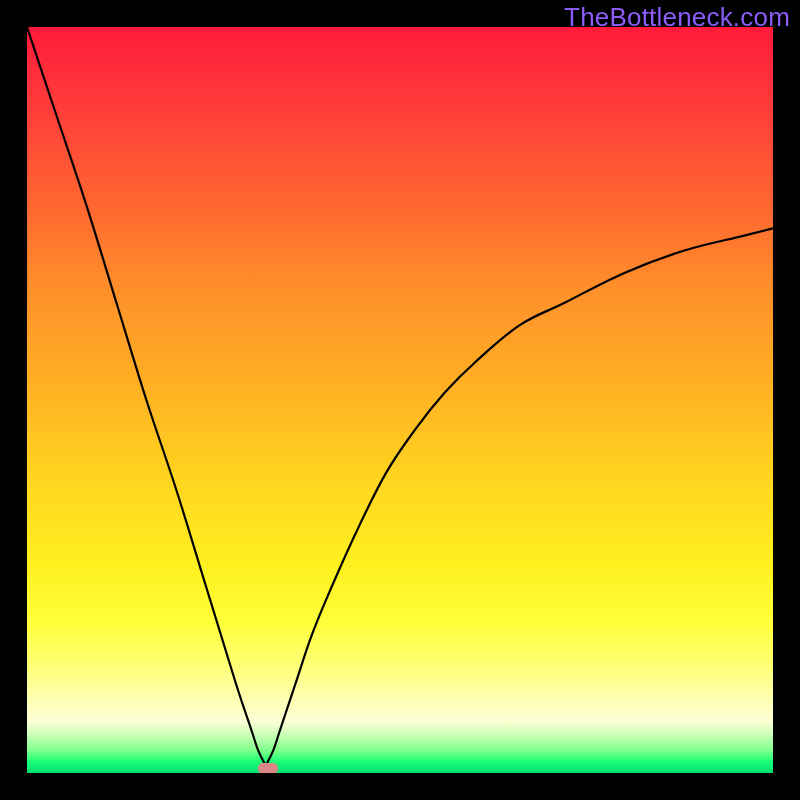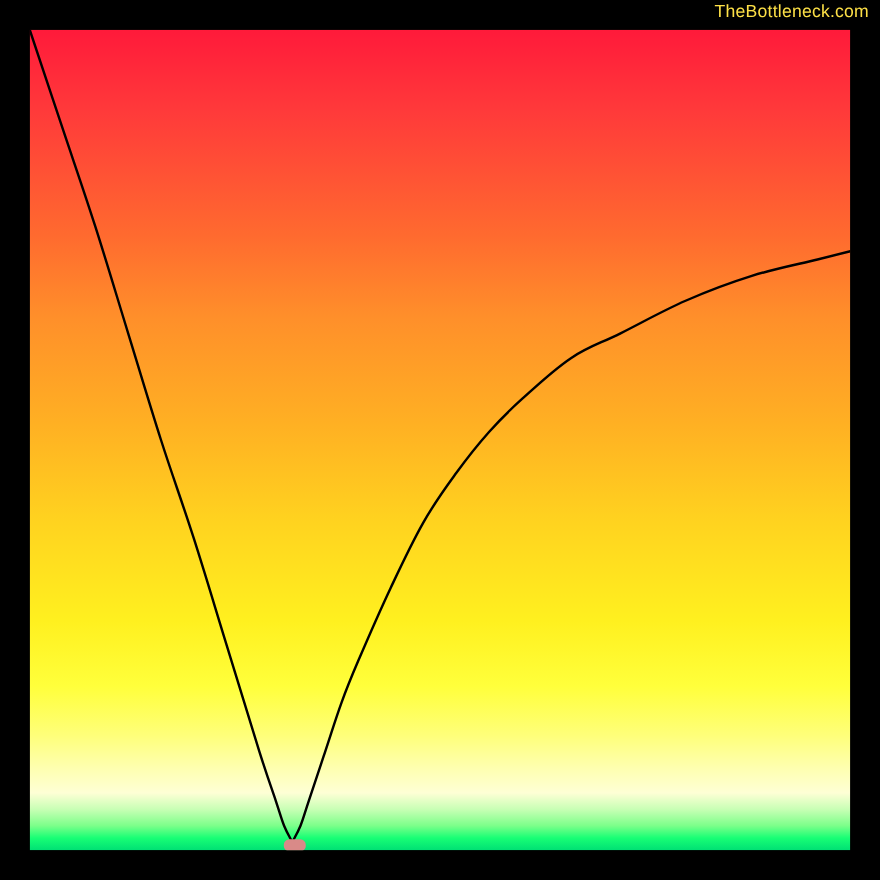--- a/index.html
+++ b/index.html
@@ -43,22 +43,22 @@
       #c8ffb5 95%,
       #7cff8a 97%,
       #18ff75 98.5%,
       #00e074 100%
     );
   }
   .watermark {
     position: absolute;
     top: 2px;
     right: 10px;
-    color: #fde047;
-    font-size: 16px;
+    color: #8b5cf6;
+    font-size: 26px;
     font-weight: 500;
     letter-spacing: 0.2px;
     z-index: 10;
   }
   svg.curve {
     position: absolute;
     left: 0; top: 0;
     width: 746px;
     height: 746px;
     overflow: visible;

